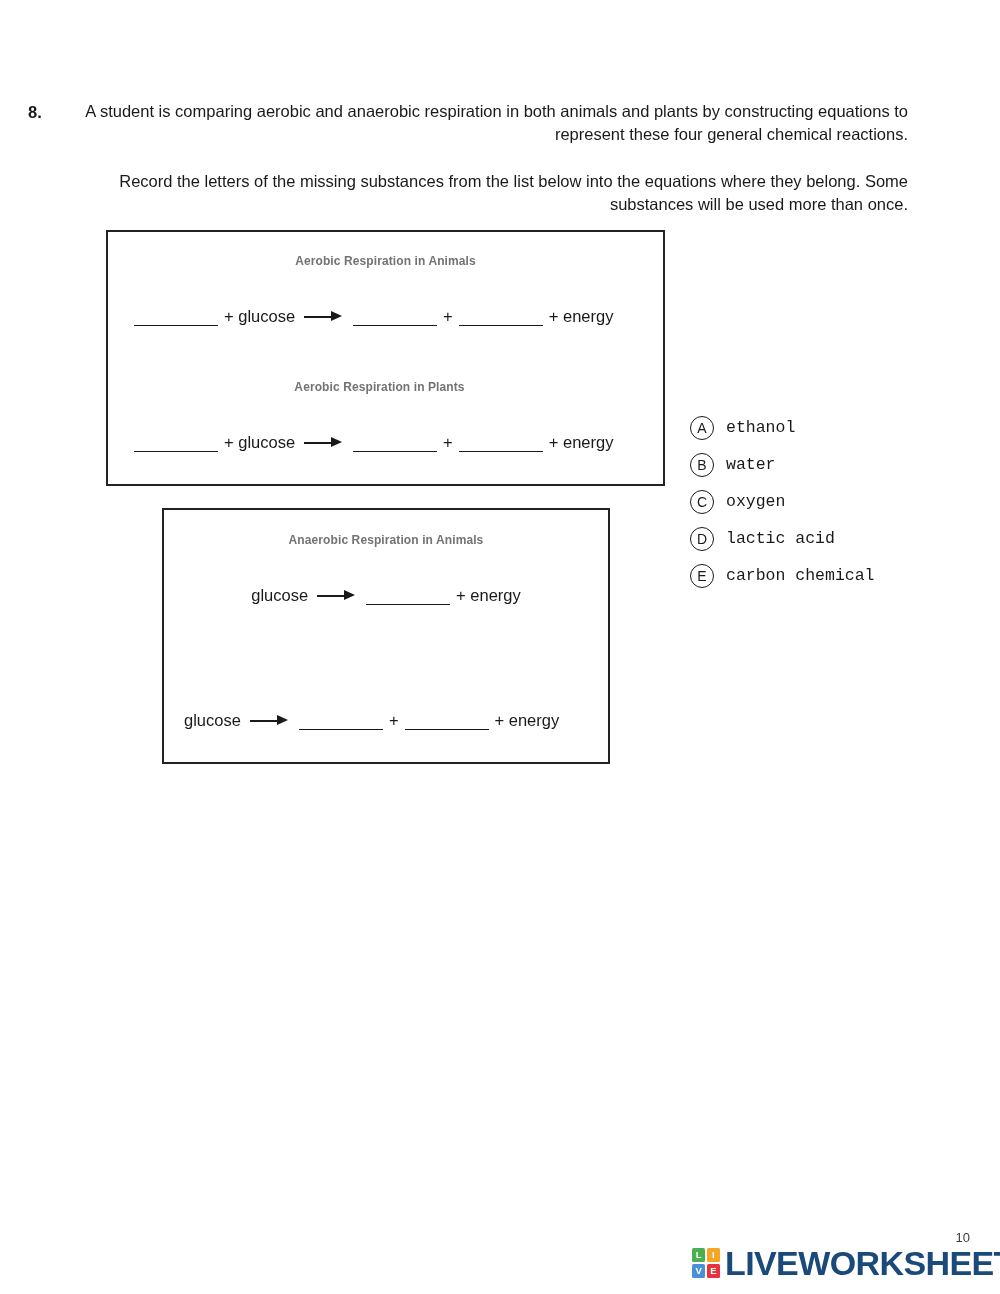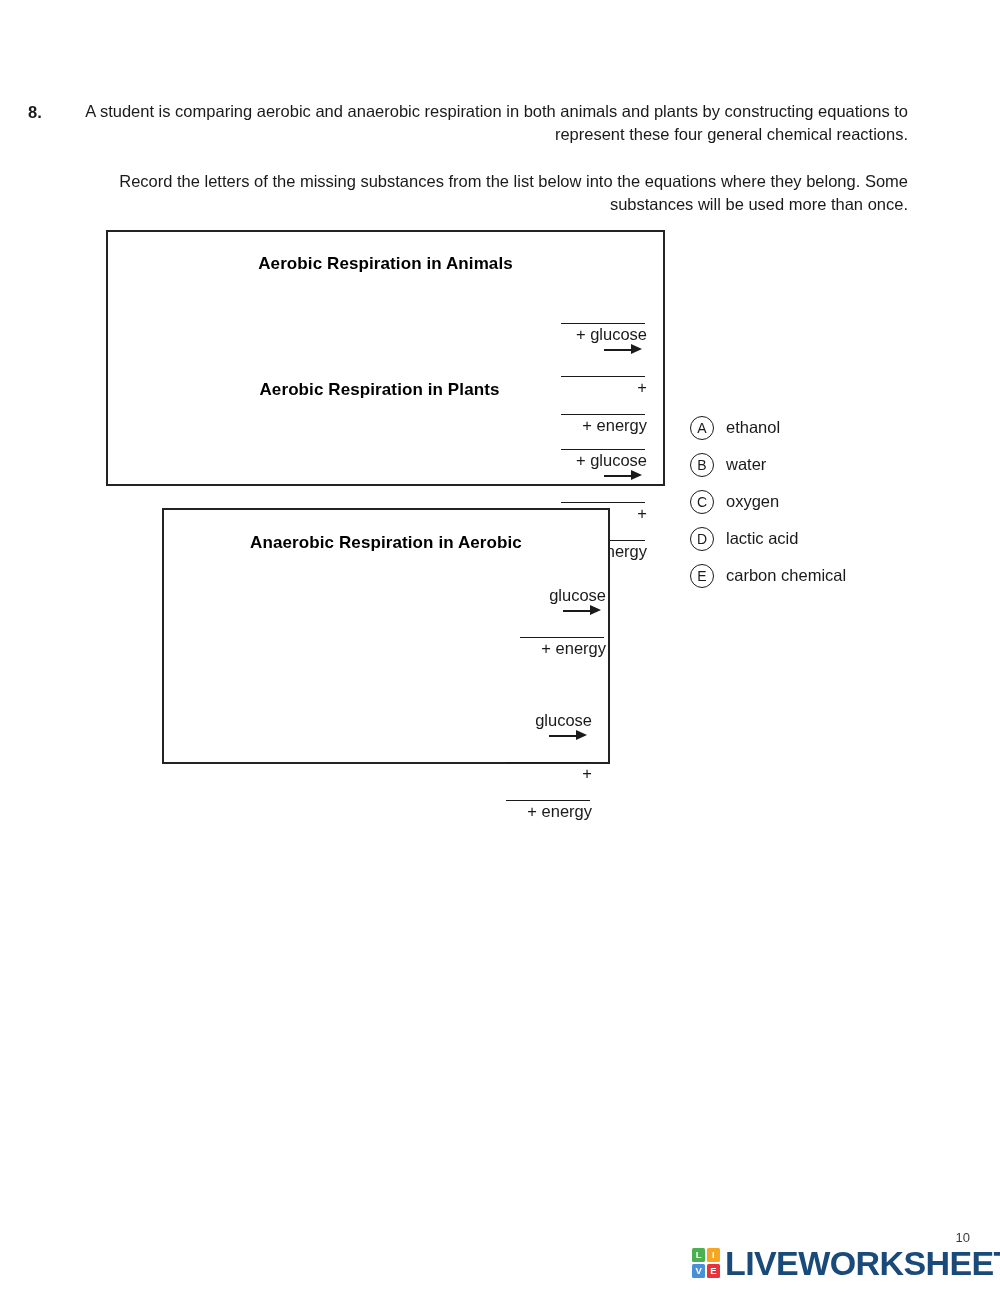--- a/index.html
+++ b/index.html
@@ -67,33 +67,32 @@
   #box-anaerobic {
     left: 162px;
     top: 508px;
     width: 448px;
     height: 256px;
   }
 
   .eq-heading {
     text-align: center;
     font-weight: bold;
-    font-size: 17px;
-    color: #000000;
+    font-size: 12px;
+    color: #737373;
     letter-spacing: 0.1px;
   }
 
   .eq-line {
     display: flex;
     align-items: flex-end;
     justify-content: center;
     font-size: 16.5px;
     line-height: 20px;
     white-space: nowrap;
-    flex-direction: column;
   }
   .eq-line .tok {
     padding: 0 2px;
   }
   .blank {
     display: inline-block;
     border-bottom: 1.6px solid #1a1a1a;
     height: 17px;
     margin: 0 4px;
   }
@@ -159,20 +158,21 @@
     justify-content: center;
     font-size: 14px;
     line-height: 1;
     color: #1a1a1a;
   }
   .opt-label {
     margin-left: 12px;
     font-size: 16.5px;
     color: #1a1a1a;
     white-space: nowrap;
+    font-family: Liberation Mono, monospace;
   }
 
   
   .page-number {
     position: absolute;
     right: 30px;
     top: 1230px;
     font-size: 13px;
     color: #3a3a3a;
   }
@@ -251,21 +251,21 @@
         </span>
       <span class="blank w-long"></span>
       <span class="tok">+</span>
       <span class="blank w-long"></span>
       <span class="tok">+ energy</span>
     </div>
   </div>
 
   <div class="eq-box" id="box-anaerobic">
 
-    <div class="eq-heading" id="ana-animals-heading">Anaerobic Respiration in Aerobic</div>
+    <div class="eq-heading" id="ana-animals-heading">Anaerobic Respiration in Animals</div>
 
     <div class="eq-line" id="ana-animals-eq">
       <span class="tok">glucose</span>
       <span class="arrow">
           <span class="shaft"></span>
           <span class="head"></span>
         </span>
       <span class="blank w-long"></span>
       <span class="tok">+ energy</span>
     </div>

